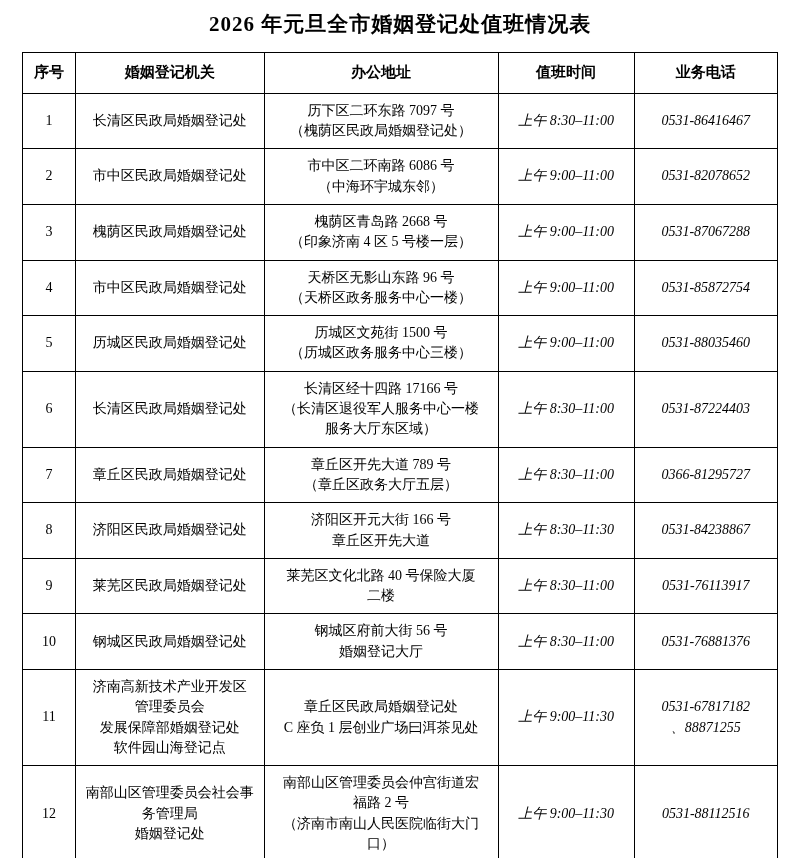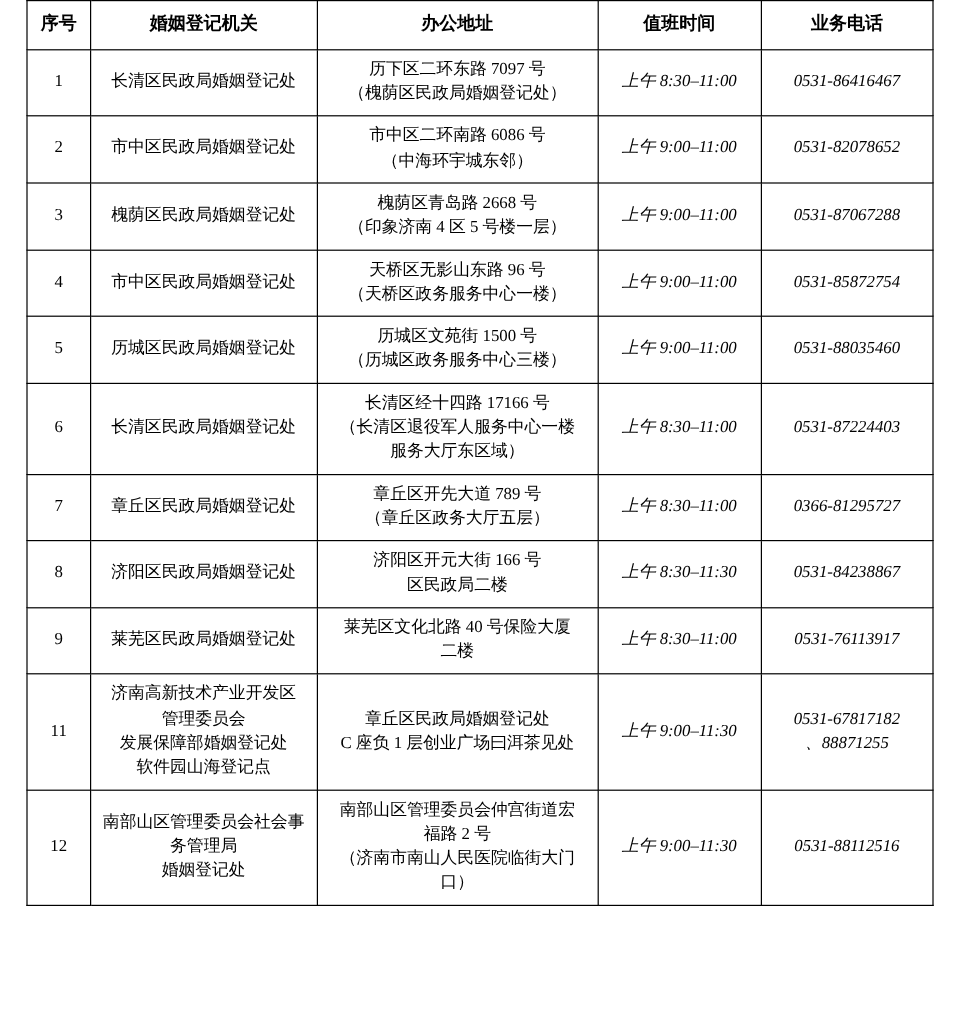--- a/index.html
+++ b/index.html
@@ -62,20 +62,21 @@
   }
   td.no { font-size: 15px; }
   td.time, td.phone { white-space: nowrap; font-size: 14px; font-style: italic; }
   .phone-line { display: block; }
 </style>
 </head>
 <body>
 
 <div class="page">
 
+  <div class="doc-title">2026 年元旦全市婚姻登记处值班情况表</div>
 
   <div class="table-wrap">
     <table class="sched">
       <colgroup>
         <col class="c-no">
         <col class="c-org">
         <col class="c-addr">
         <col class="c-time">
         <col class="c-phone">
       </colgroup>
@@ -188,39 +189,53 @@
               <span class="phone-line">0366-81295727</span>
             </td>
           </tr>
           <tr>
             <td class="no">8</td>
             <td class="org">
               <span class="cell-line">济阳区民政局婚姻登记处</span>
             </td>
             <td class="addr">
               <span class="cell-line">济阳区开元大街 166 号</span>
-              <span class="cell-line">区民政局二楼</span>
+              <span class="cell-line">章丘区开先大道</span>
             </td>
             <td class="time">上午 8:30–11:30</td>
             <td class="phone">
               <span class="phone-line">0531-84238867</span>
             </td>
           </tr>
           <tr>
             <td class="no">9</td>
             <td class="org">
               <span class="cell-line">莱芜区民政局婚姻登记处</span>
             </td>
             <td class="addr">
               <span class="cell-line">莱芜区文化北路 40 号保险大厦</span>
               <span class="cell-line">二楼</span>
             </td>
             <td class="time">上午 8:30–11:00</td>
             <td class="phone">
               <span class="phone-line">0531-76113917</span>
+            </td>
+          </tr>
+          <tr>
+            <td class="no">10</td>
+            <td class="org">
+              <span class="cell-line">钢城区民政局婚姻登记处</span>
+            </td>
+            <td class="addr">
+              <span class="cell-line">钢城区府前大街 56 号</span>
+              <span class="cell-line">婚姻登记大厅</span>
+            </td>
+            <td class="time">上午 8:30–11:00</td>
+            <td class="phone">
+              <span class="phone-line">0531-76881376</span>
             </td>
           </tr>
           <tr>
             <td class="no">11</td>
             <td class="org">
               <span class="cell-line">济南高新技术产业开发区</span>
               <span class="cell-line">管理委员会</span>
               <span class="cell-line">发展保障部婚姻登记处</span>
               <span class="cell-line">软件园山海登记点</span>
             </td>

